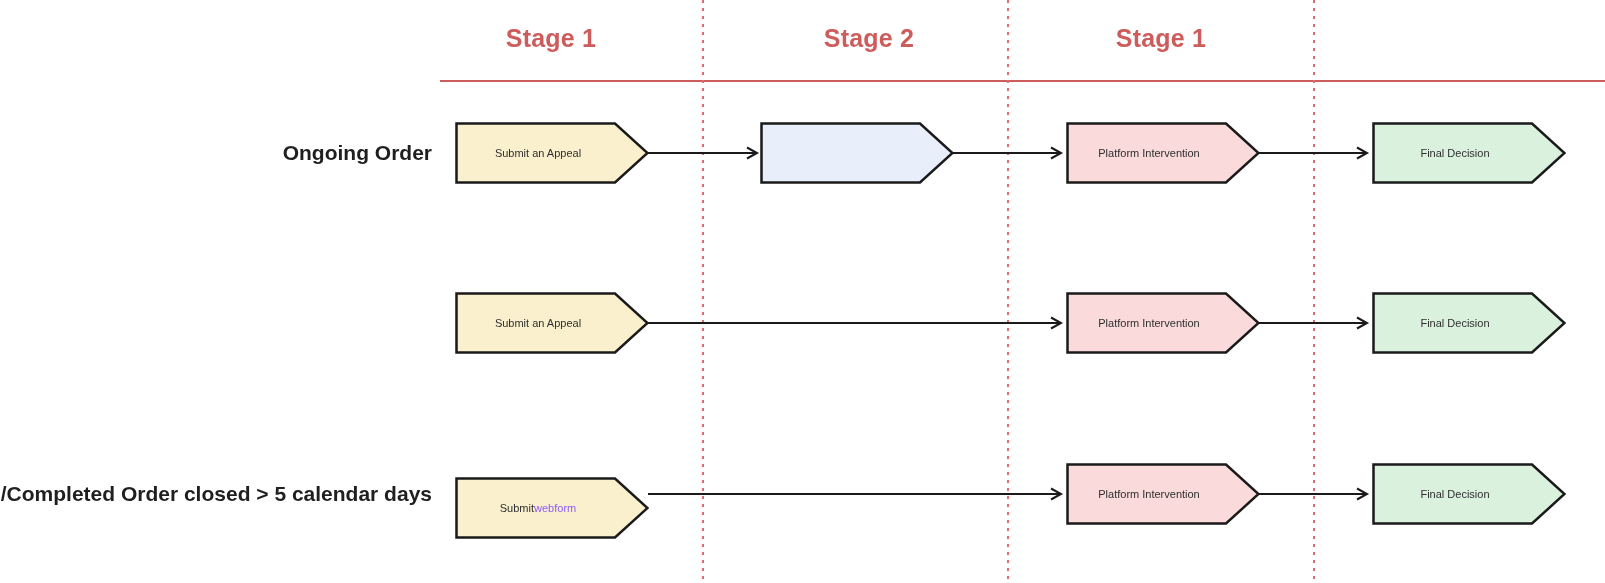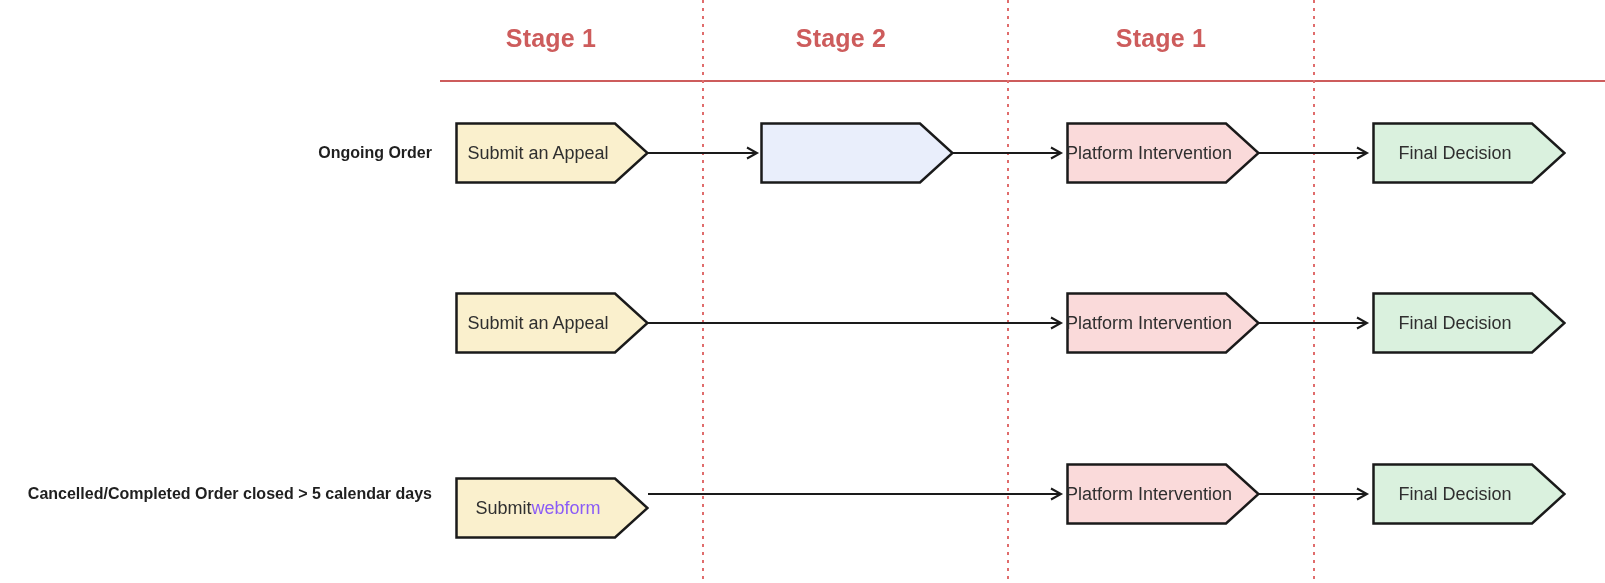--- a/index.html
+++ b/index.html
@@ -45,61 +45,61 @@
   }
 
   
   .row-label {
     position: absolute;
     right: 1173px;
     height: 30px;
     line-height: 30px;
     white-space: nowrap;
     text-align: right;
-    font-size: 16px;
+    font-size: 21px;
     font-weight: bold;
     color: #1f1f1f;
   }
 
   
   .step {
     position: absolute;
     width: 194px;
     height: 62px;
   }
   .step svg { position: absolute; left: 0; top: 0; display: block; }
   .step-label {
     position: absolute;
     left: 0; top: 0;
     width: 166px;
     height: 62px;
     display: flex;
     align-items: center;
     justify-content: center;
-    font-size: 18px;
+    font-size: 11px;
     color: #2f2f2f;
     white-space: nowrap;
   }
   .step-label a {
     color: #8b5cf6;
     text-decoration: none;
     cursor: pointer;
   }
 
   
   .arrow { position: absolute; height: 16px; }
   .arrow svg { display: block; }
 </style>
 </head>
 <body>
 
 <div class="canvas">
 
   <div class="stage-header" style="left:451px">Stage 1</div>
-  <div class="stage-header" style="left:741px">Stage 2</div>
+  <div class="stage-header" style="left:769px">Stage 2</div>
   <div class="stage-header" style="left:1061px">Stage 1</div>
 
   <div class="stage-underline"></div>
   <div class="stage-dotted" style="left:702px"></div>
   <div class="stage-dotted" style="left:1007px"></div>
   <div class="stage-dotted" style="left:1313px"></div>
 
   <div class="row-label" style="top:138px">Ongoing Order</div>
 
   <div class="step" style="left:455px; top:122px">

